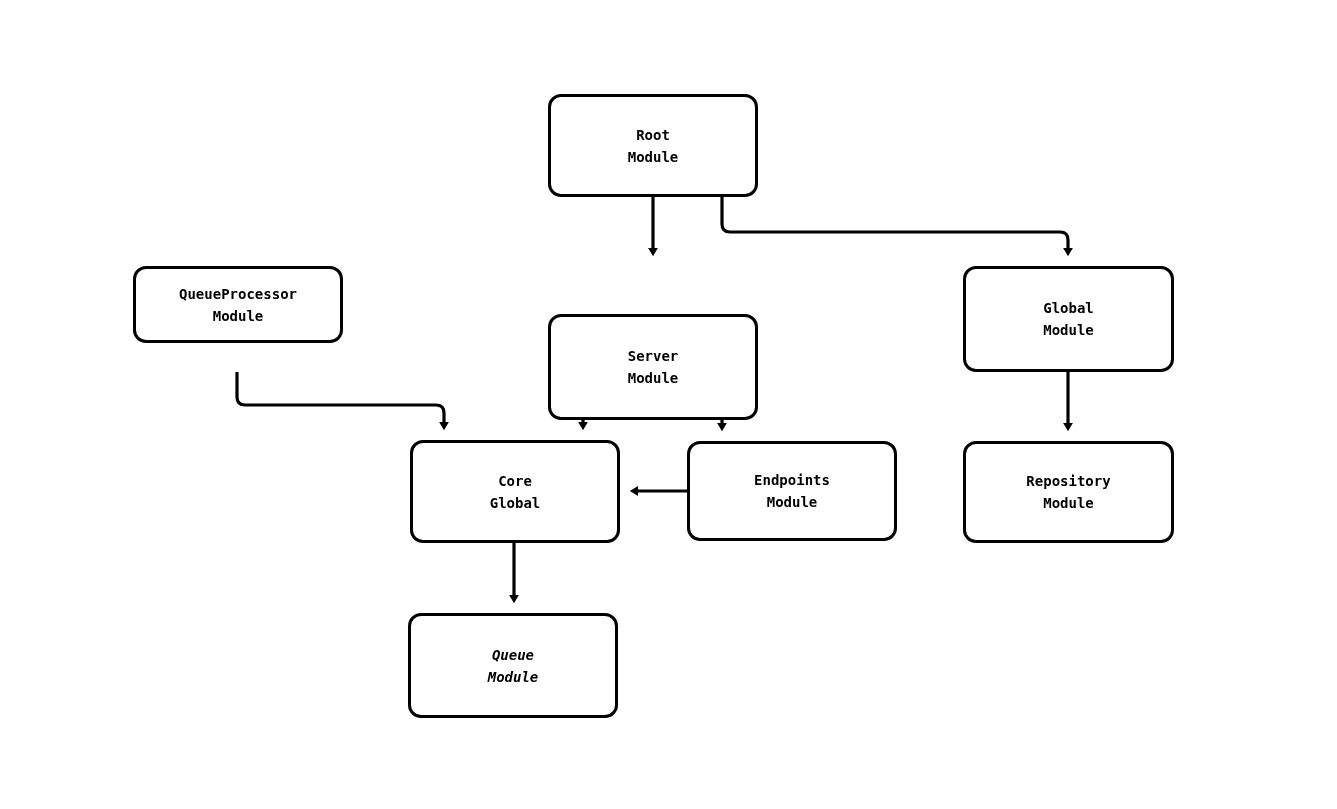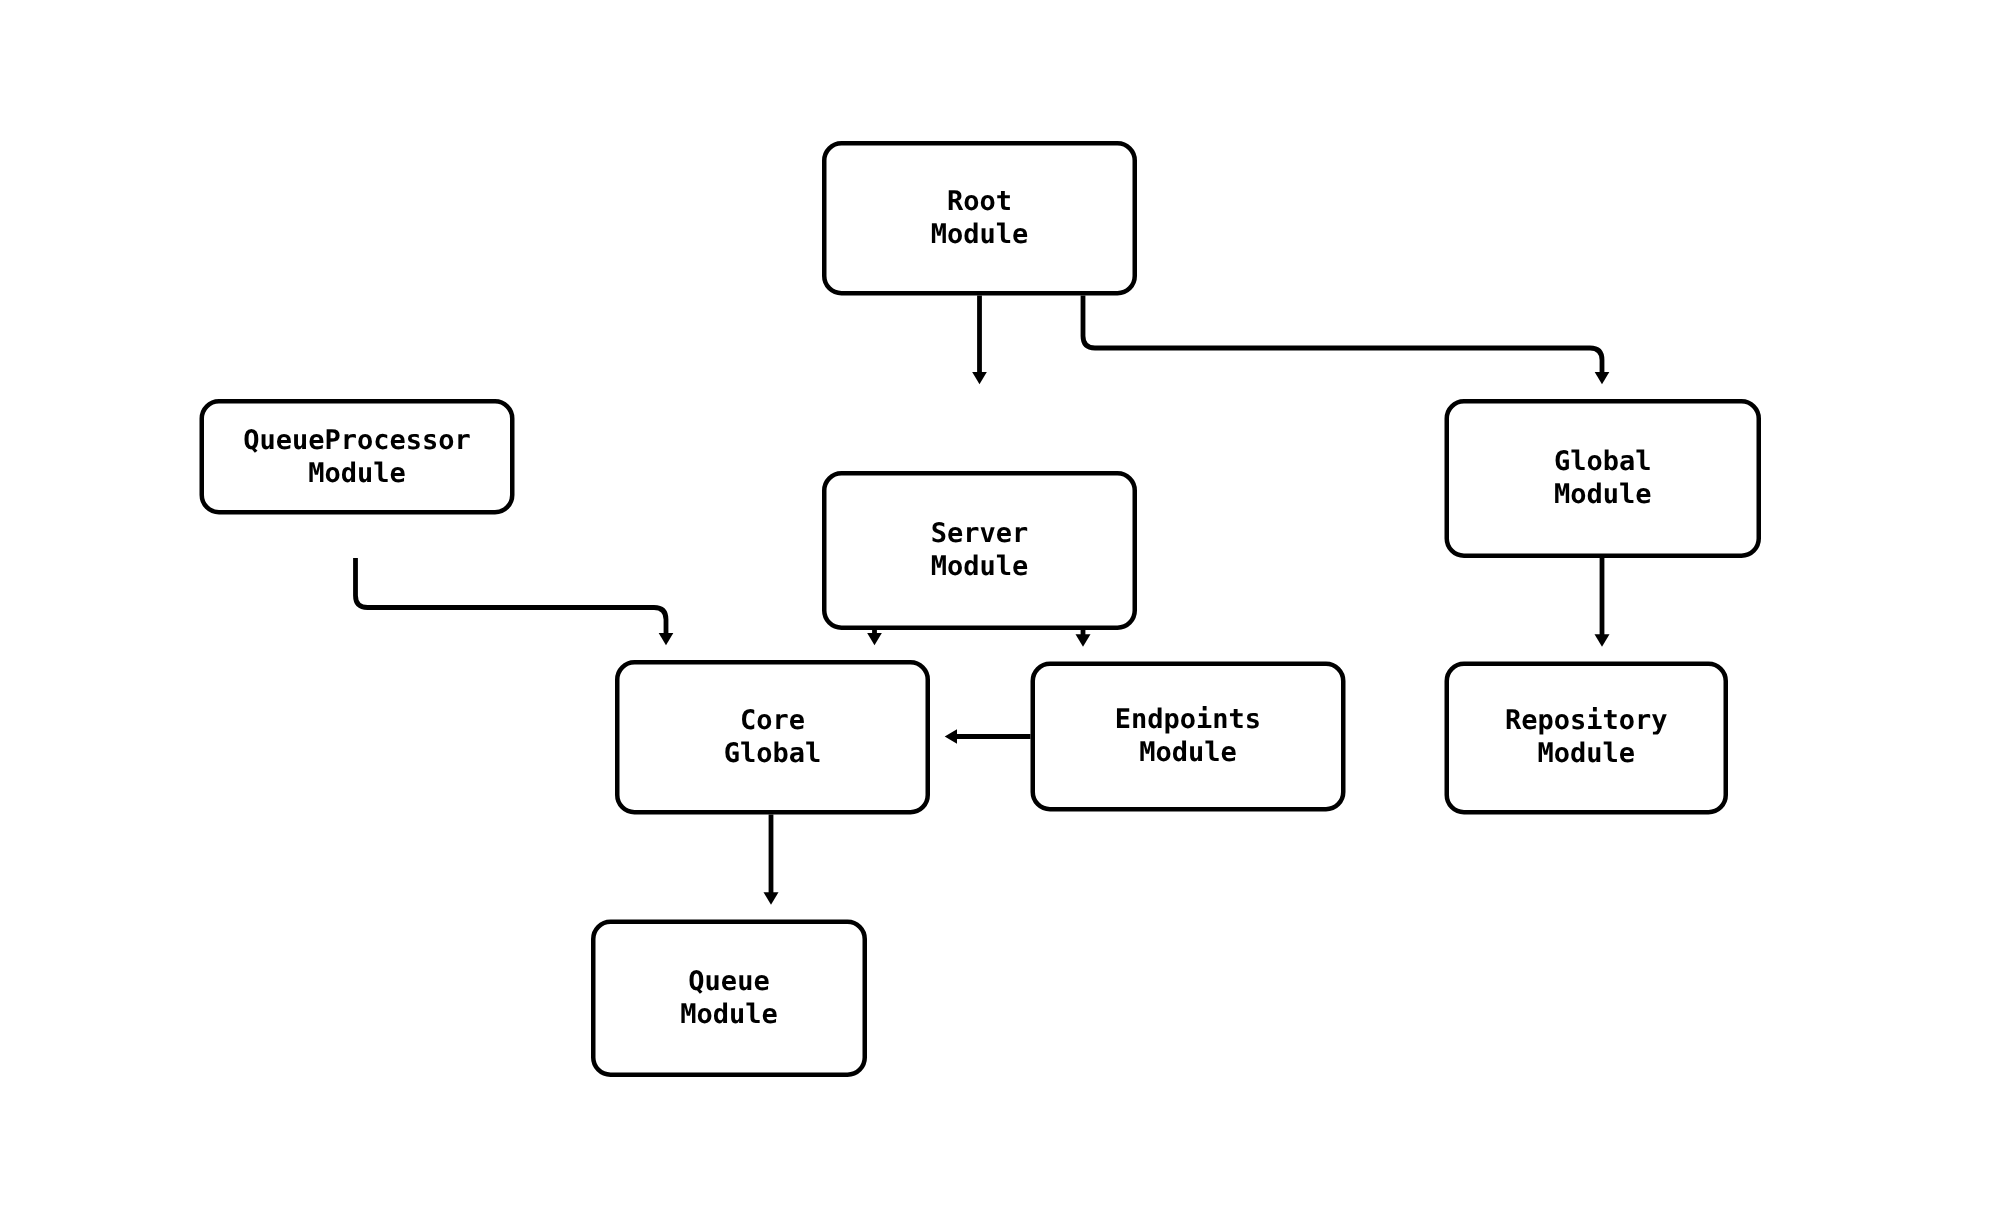--- a/index.html
+++ b/index.html
@@ -33,21 +33,21 @@
     background: #ffffff;
     border: 3px solid #000000;
     border-radius: 13px;
     display: flex;
     align-items: center;
     justify-content: center;
     z-index: 2;
   }
   .node-label {
     font-family: "DejaVu Sans Mono", "Liberation Mono", monospace;
-    font-size: 18px;
+    font-size: 14px;
     line-height: 22px;
     font-weight: 700;
     color: #000000;
     text-align: center;
     white-space: pre;
     letter-spacing: 0px;
     user-select: none;
   }
 </style>
 </head>
@@ -102,23 +102,23 @@
   <div class="node" style="left:410px; top:440px; width:210px; height:103px;">
     <div class="node-label">Core
 Global</div>
   </div>
 
   <div class="node" style="left:687px; top:441px; width:210px; height:100px;">
     <div class="node-label">Endpoints
 Module</div>
   </div>
 
-  <div class="node" style="left:963px; top:441px; width:189px; height:102px;">
+  <div class="node" style="left:963px; top:441px; width:211px; height:102px;">
     <div class="node-label">Repository
 Module</div>
   </div>
 
-  <div class="node" style="left:394px; top:613px; width:184px; height:105px;">
+  <div class="node" style="left:408px; top:613px; width:210px; height:105px;font-style:italic;">
     <div class="node-label">Queue
 Module</div>
   </div>
 
 </div>
 
 </body></html>

